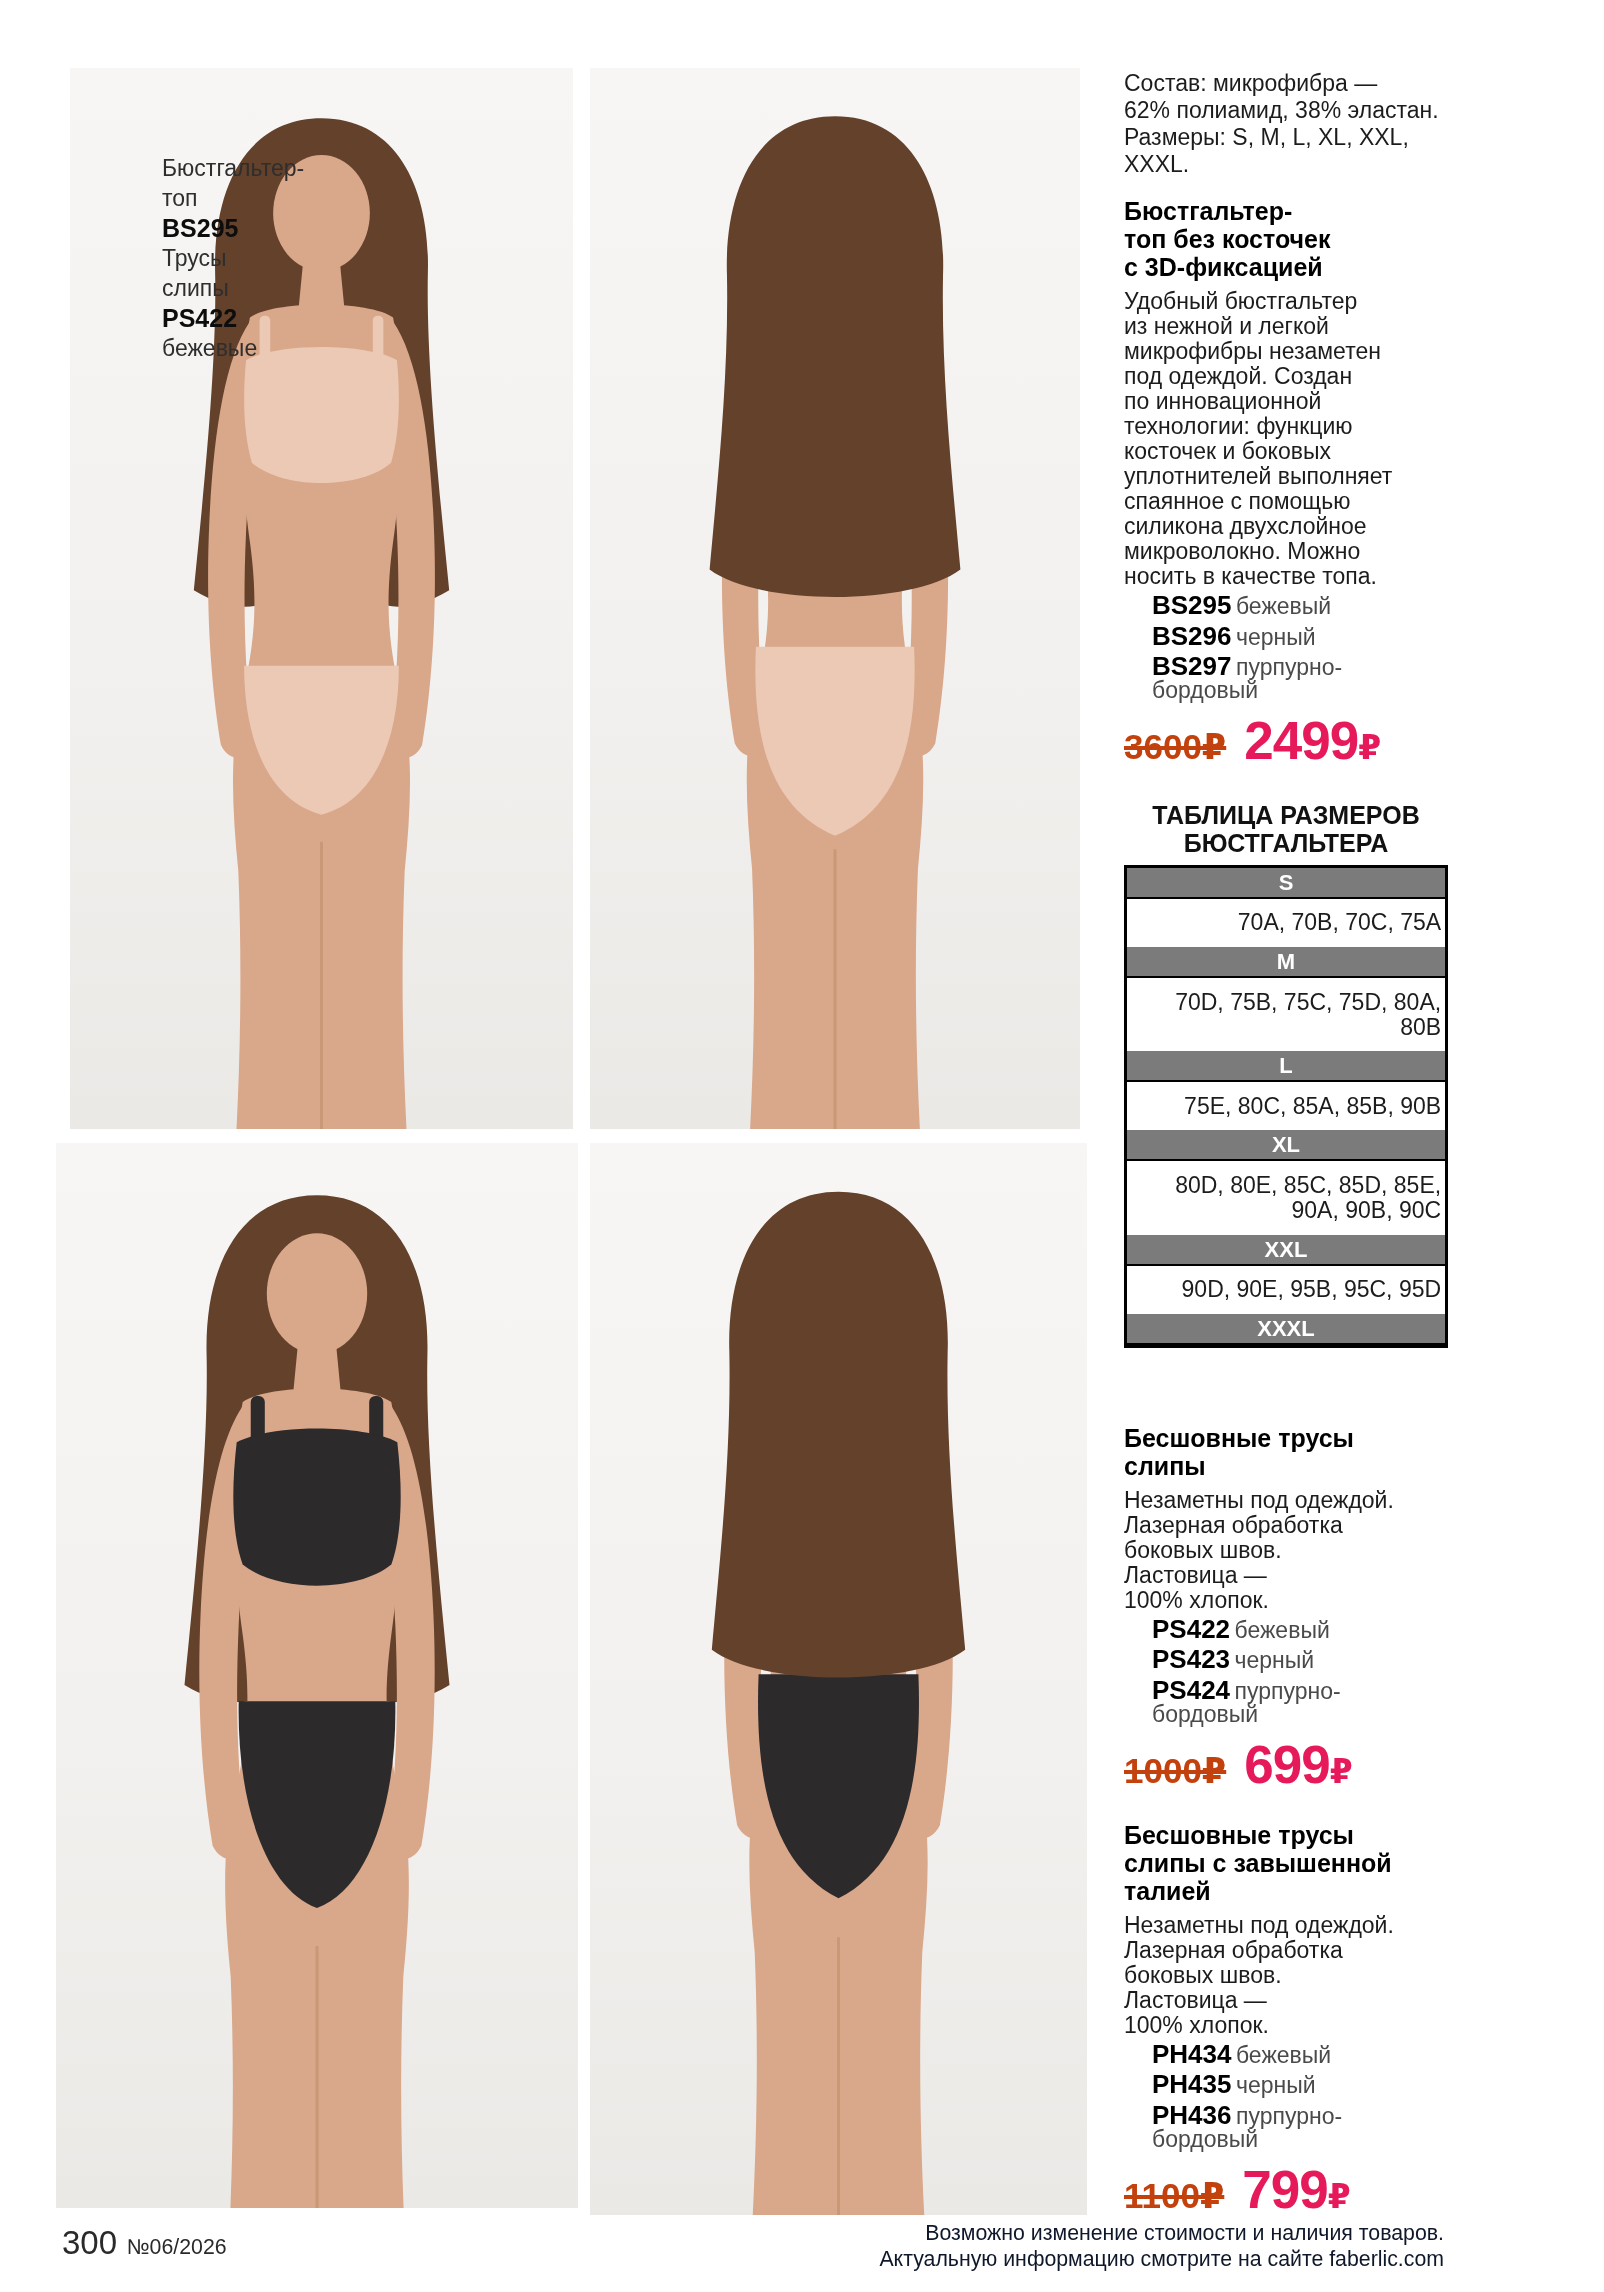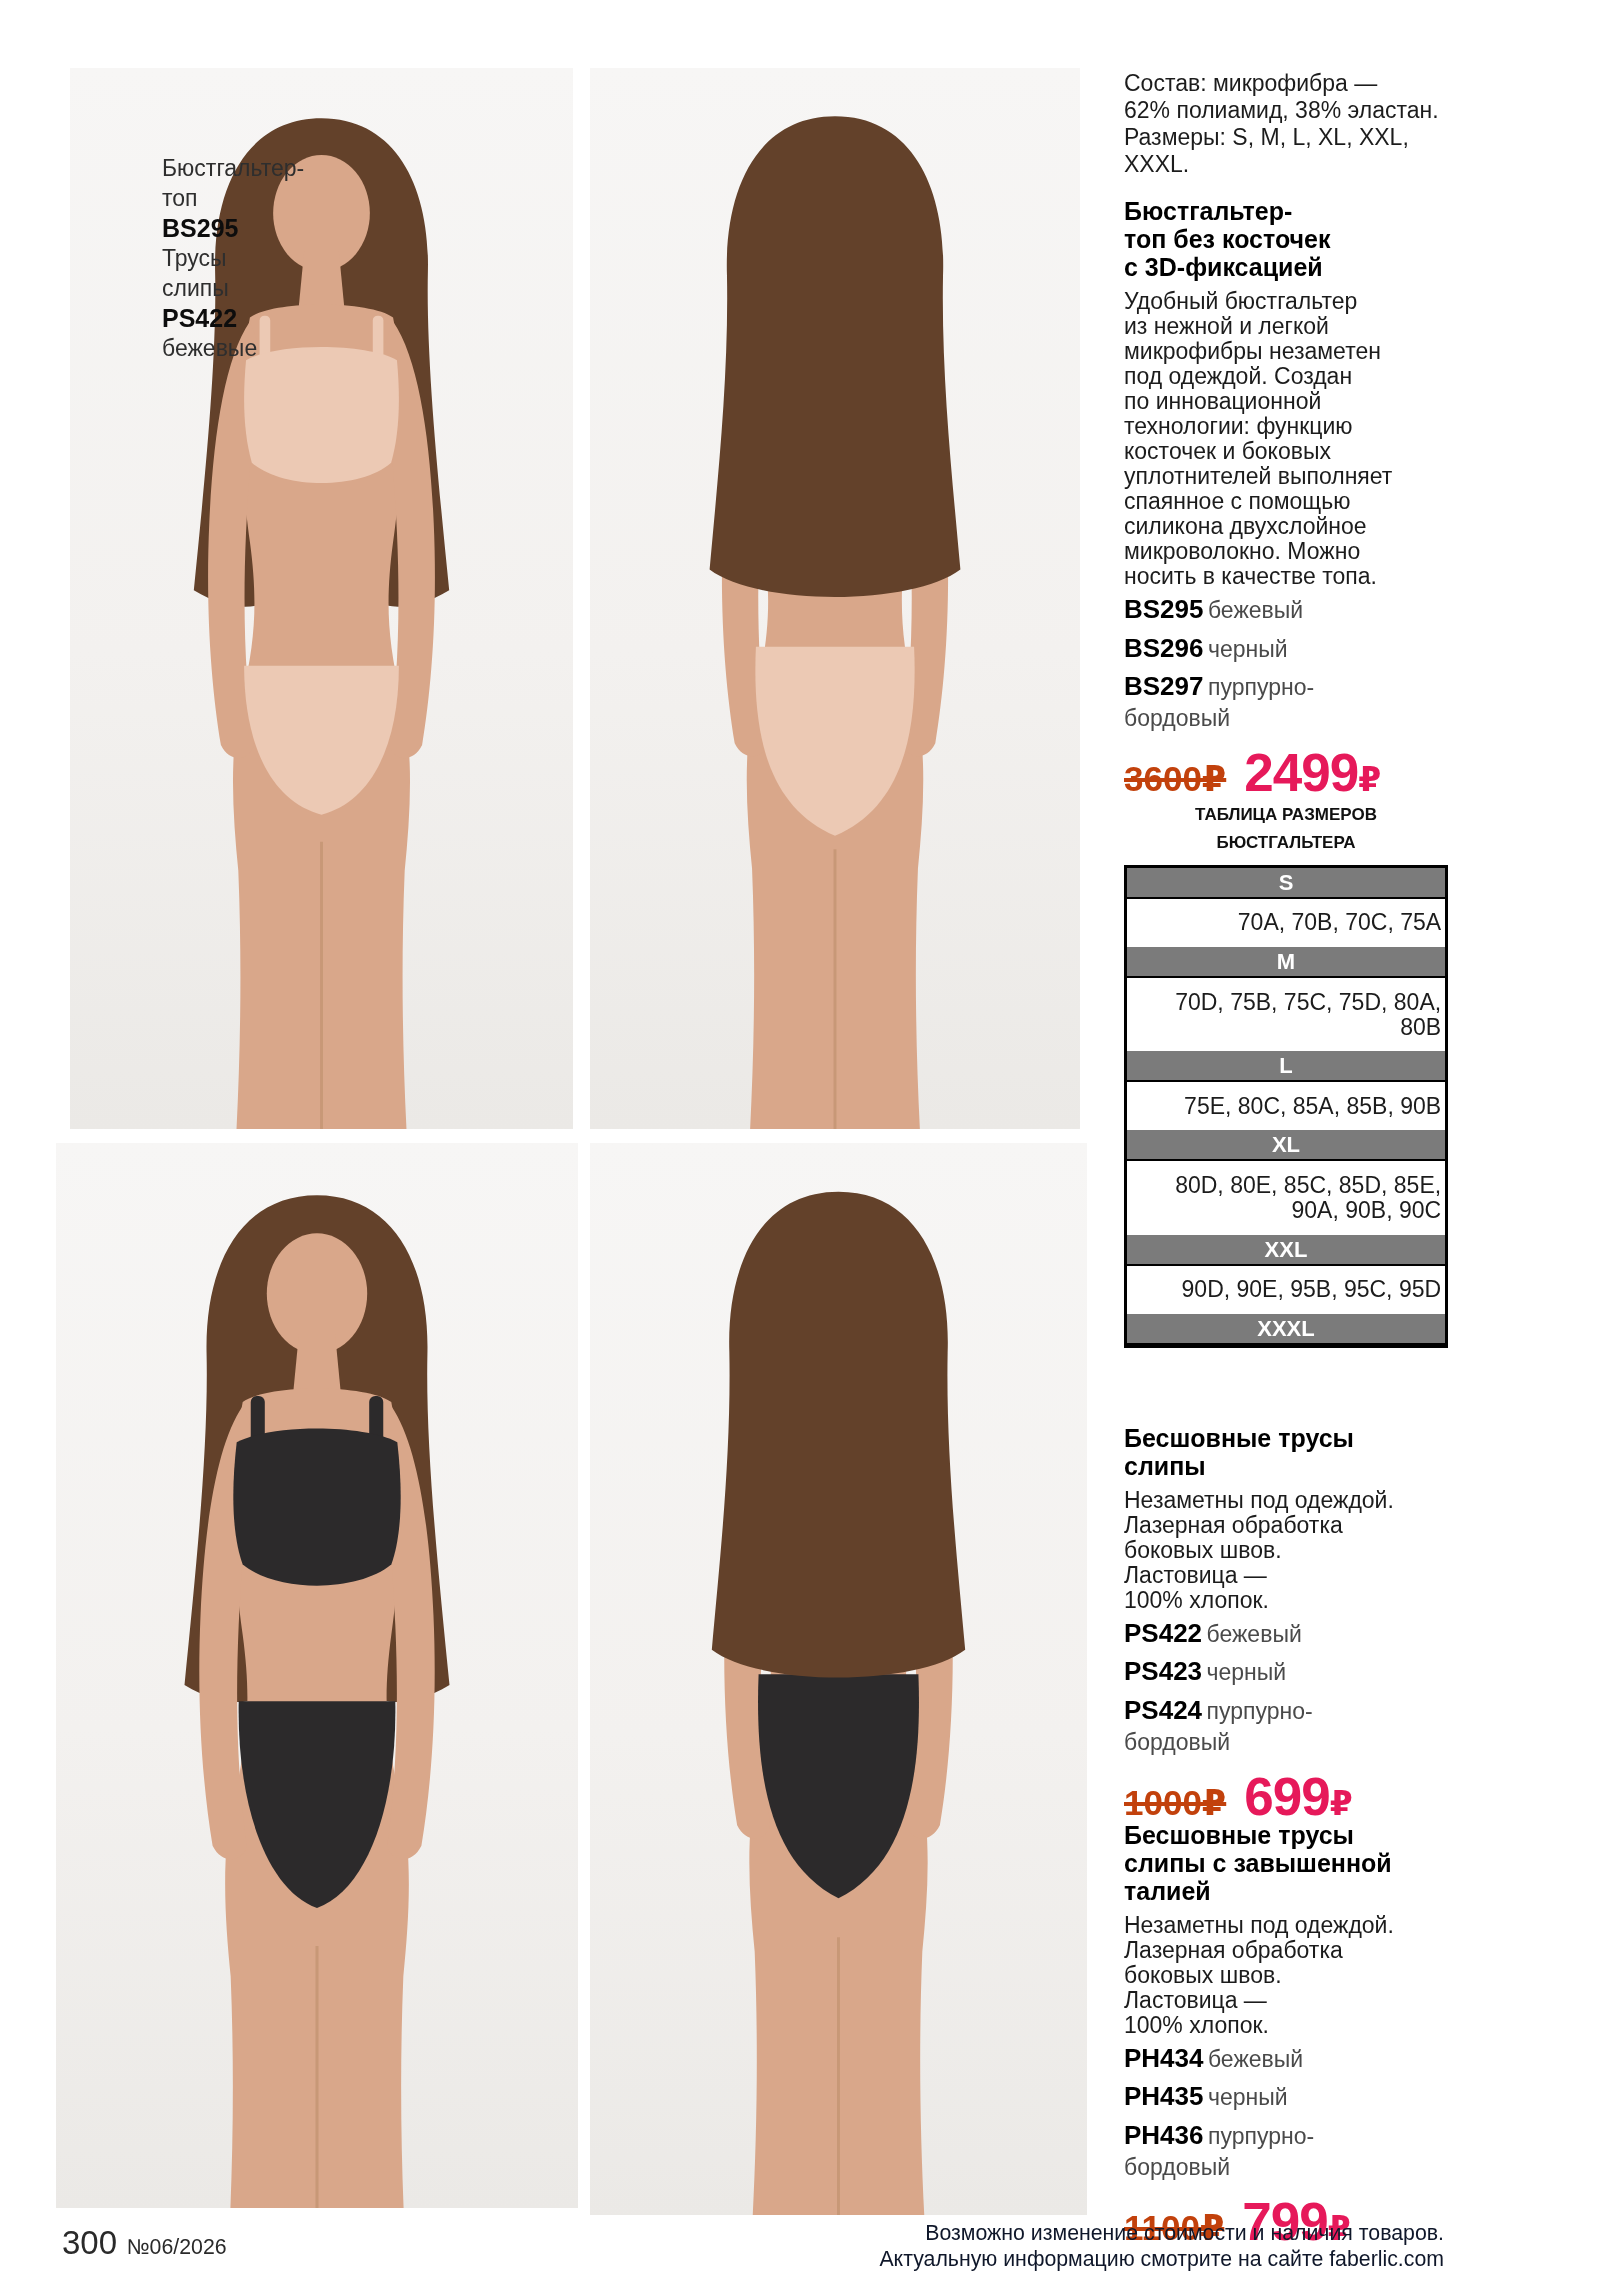--- a/index.html
+++ b/index.html
@@ -25,31 +25,31 @@
   .plabel1{left:92px;top:85px;width:243px;text-align:left;}
 
   
   .col{position:absolute;left:1124px;top:62px;width:324px;}
   .body-text{font-size:23px;line-height:25px;color:#1c1c1c;white-space:pre-line;margin:0;}
   .comp{margin-top:7.8px;line-height:27px;}
   .h-bold{font-size:25px;line-height:28px;font-weight:bold;color:#000;white-space:pre-line;margin:0;}
   .sec1-h{margin-top:19.4px;}
   .desc{margin-top:7.8px;}
   .skus{margin-top:5.8px;}
-  .sku{line-height:28px;margin-bottom:6.8px;}
+  .sku{line-height:20px;margin-bottom:6.8px;margin-left:28px;}
   .sku .code{font-weight:bold;font-size:26px;color:#000;}
   .sku .clr{font-size:23px;color:#4a4a4a;white-space:pre-line;}
   .price-row{margin-top:4.9px;white-space:nowrap;}
   .price-old{font-size:35px;font-weight:bold;color:#c2410c;text-decoration:line-through;text-decoration-thickness:3.9px;}
   .price-new{font-size:53px;font-weight:800;letter-spacing:-1px;color:#e6195a;margin-left:13.6px;}
   .price-cur{font-size:33px;font-weight:800;color:#e6195a;}
 
   
   .table-sec{position:absolute;left:0;top:739px;width:324px;}
-  .table-title{font-size:17px;line-height:28px;font-weight:bold;text-align:center;white-space:pre-line;margin:0;}
+  .table-title{font-size:25px;line-height:28px;font-weight:bold;text-align:center;white-space:pre-line;margin:0;}
   .size-table{margin-top:7.8px;border:3.9px solid #000;background:#fff;}
   .size-band{background:#7b7b7b;color:#fff;font-weight:bold;font-size:22px;line-height:29px;text-align:center;border-bottom:2.9px solid #000;}
   .size-band + .size-vals{border-bottom:0;}
   .size-vals{font-size:23px;line-height:25px;text-align:right;padding:11.6px 3.9px;white-space:pre-line;border-bottom:2.9px solid #000;color:#1c1c1c;}
   .size-vals:last-child{border-bottom:0;}
 
   .sec2{position:absolute;left:0;top:1362px;width:324px;}
   .sec3{position:absolute;left:0;top:1759px;width:324px;}
 
   

